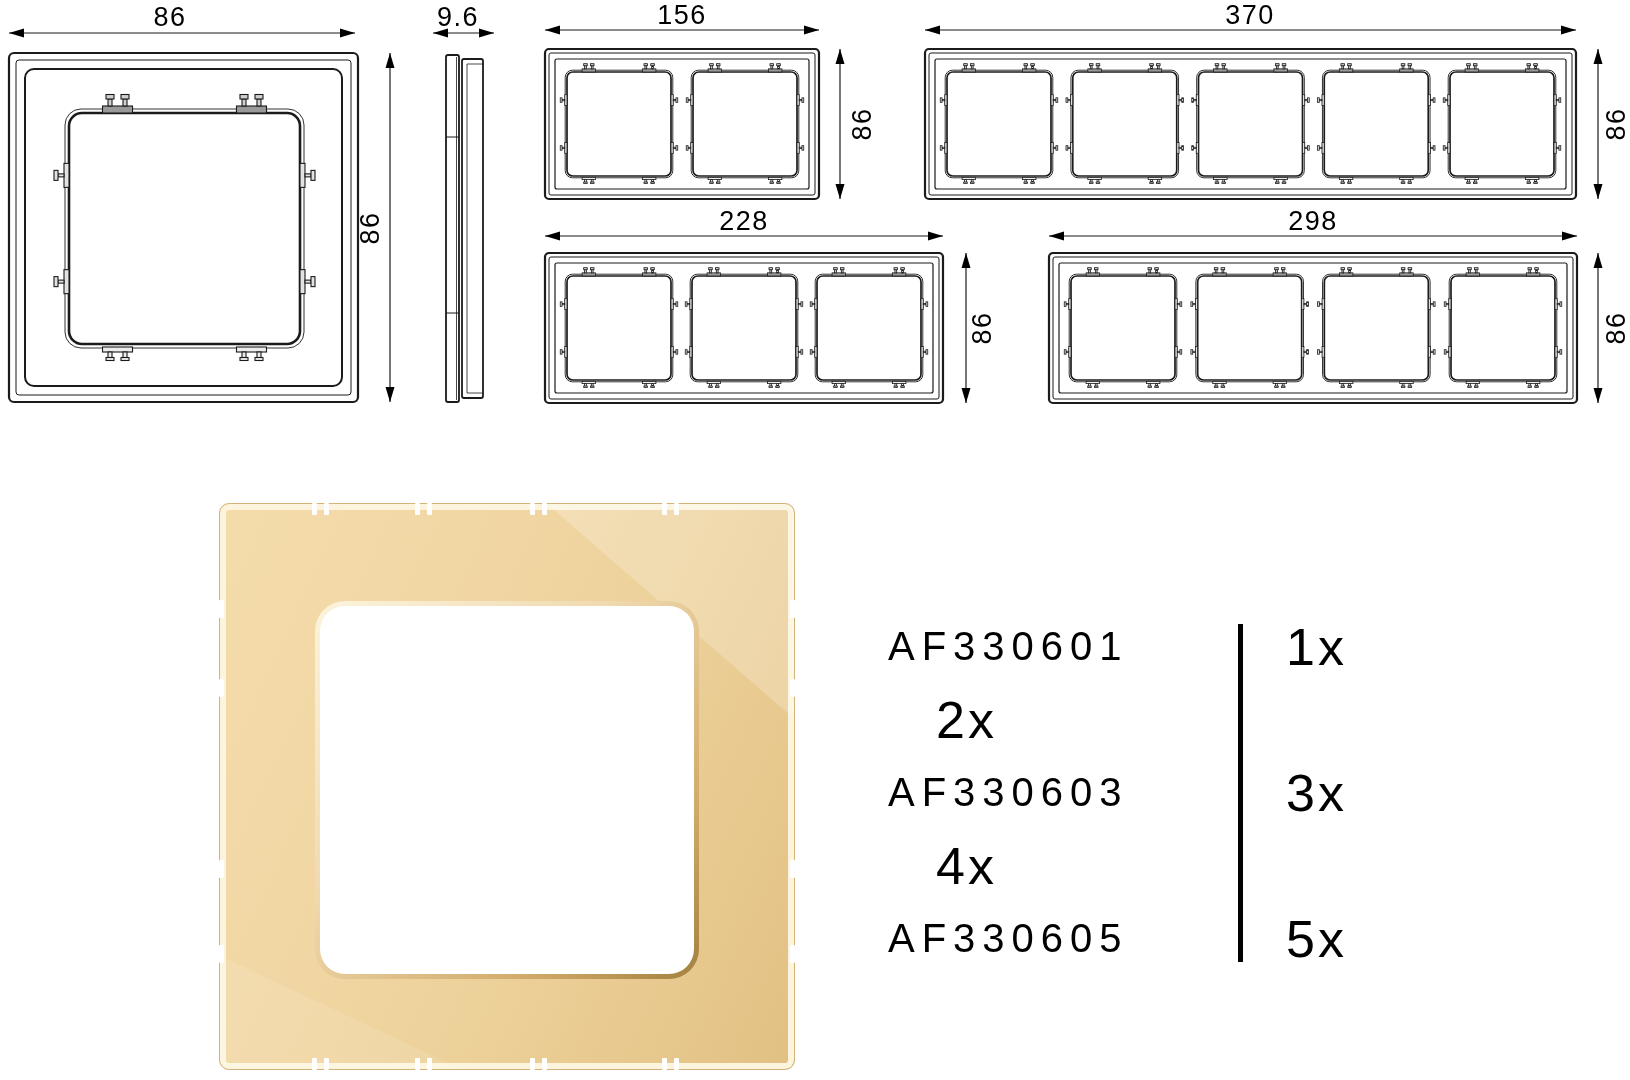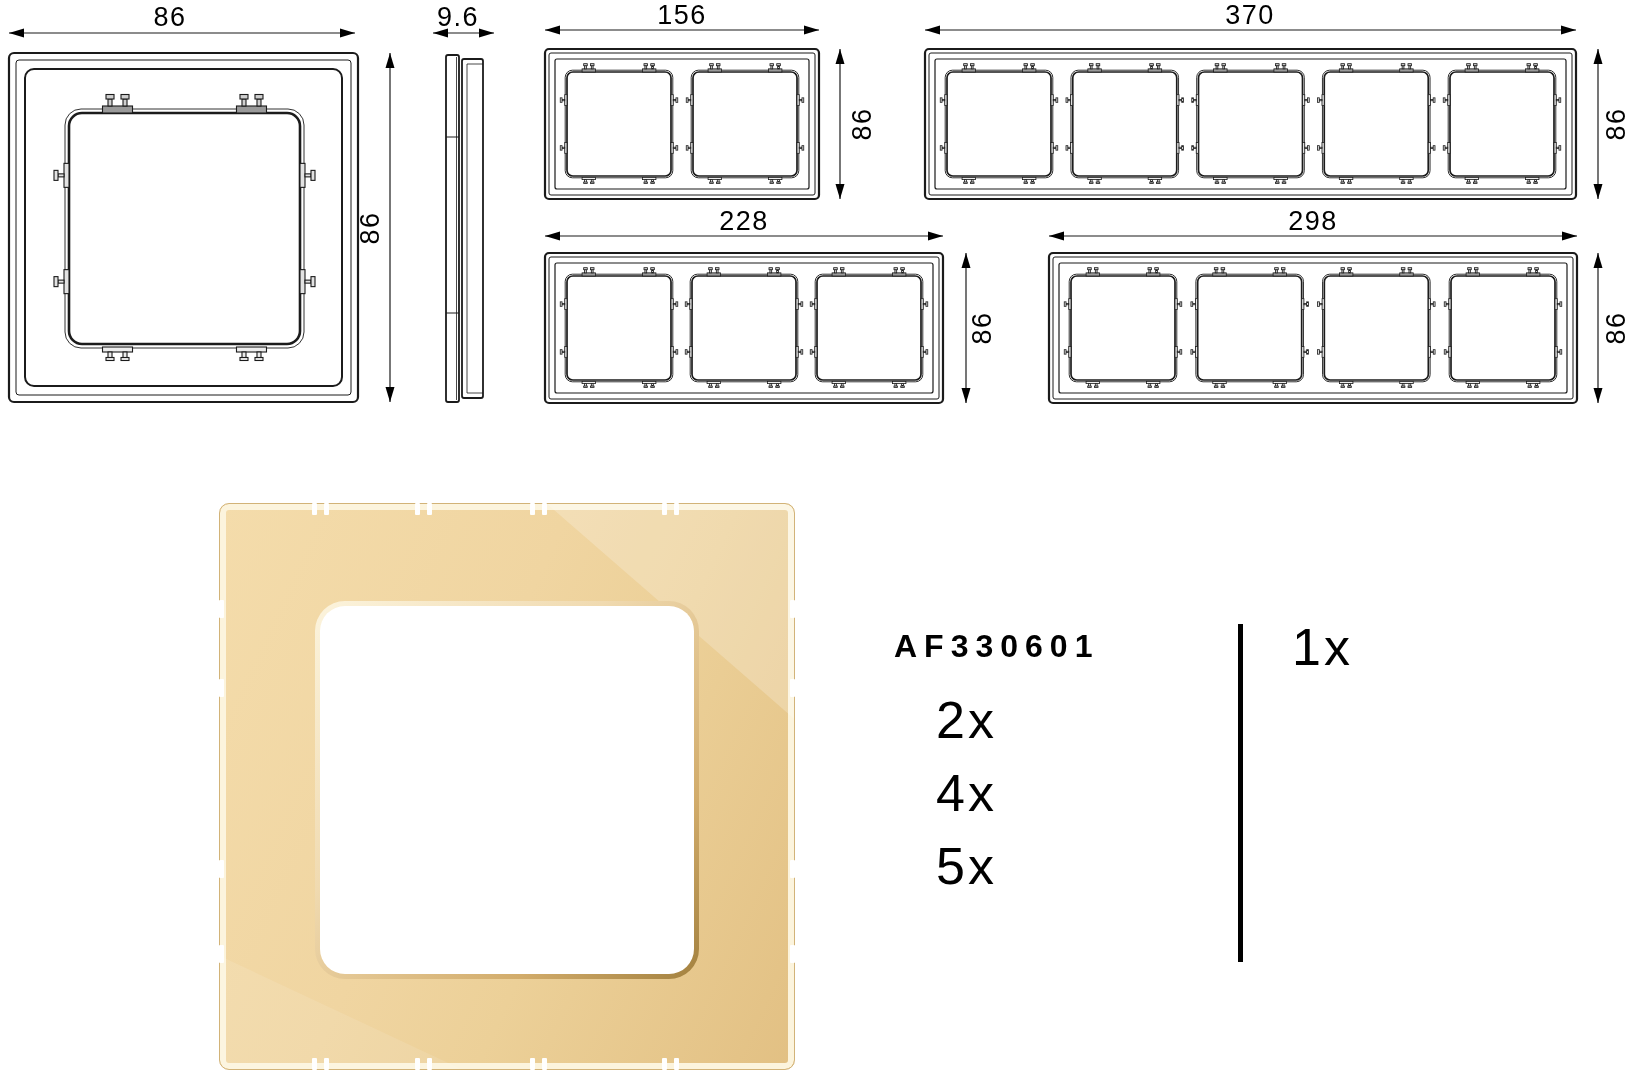--- a/index.html
+++ b/index.html
@@ -48,21 +48,21 @@
   .catalog{
     position:absolute;left:888px;top:610px;width:560px;height:368px;
     color:var(--catalog-ink);
   }
   .catalog::before{
     content:"";position:absolute;left:350px;top:14px;height:338px;width:5px;
     background:var(--catalog-ink);
   }
   .catalog .row{display:flex;align-items:center;height:73px;}
   .catalog .code{
-    width:350px;font-size:32px;font-weight:700;letter-spacing:7px;white-space:nowrap;margin-left:6px;
+    width:350px;font-size:40px;font-weight:400;letter-spacing:7px;white-space:nowrap;
   }
   .catalog .qty{
     padding-left:48px;font-size:52px;font-weight:500;letter-spacing:3px;white-space:nowrap;
   }
 </style>
 </head>
 <body>
 
 <div class="canvas">
 
@@ -701,19 +701,24 @@
 
   <div class="catalog">
     <div class="row">
       <span class="code">AF330601</span>
       <span class="qty">1x</span>
     </div>
     <div class="row">
       <span class="qty">2x</span>
     </div>
     <div class="row">
+      <span class="code">AF330603</span>
+      <span class="qty">3x</span>
+    </div>
+    <div class="row">
       <span class="qty">4x</span>
     </div>
     <div class="row">
+      <span class="code">AF330605</span>
       <span class="qty">5x</span>
     </div>
   </div>
 </div>
 
 </body></html>

